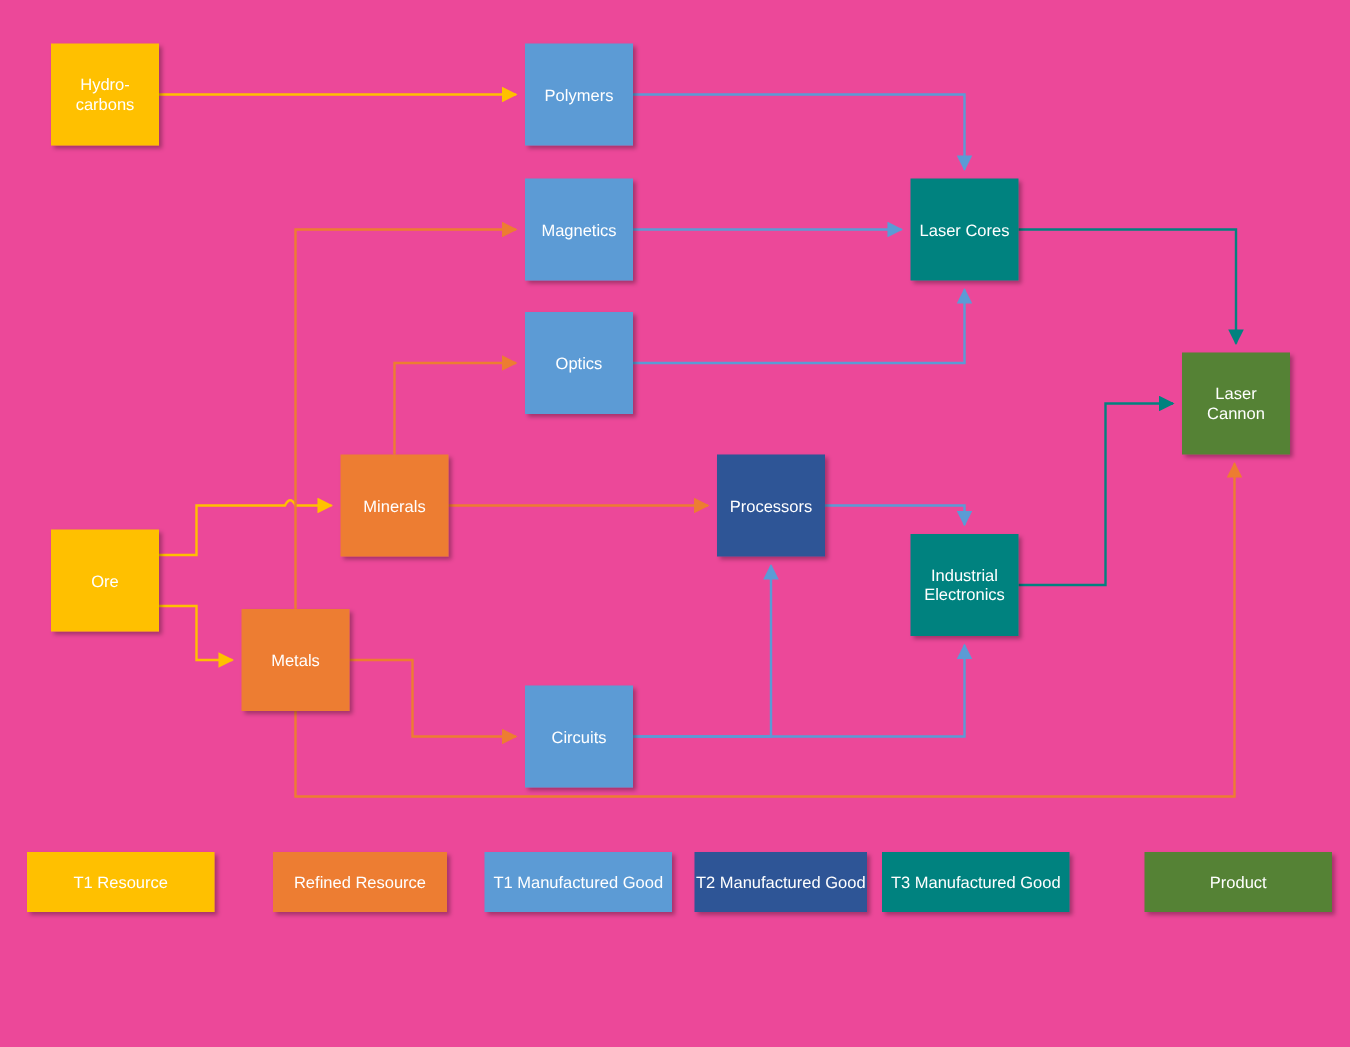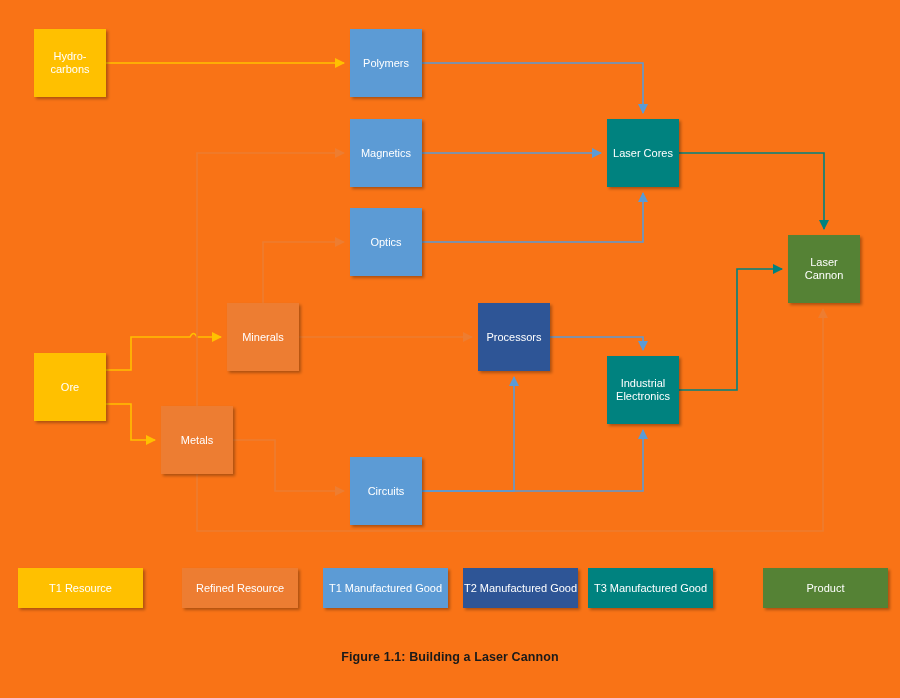--- a/index.html
+++ b/index.html
@@ -1,17 +1,17 @@
 <!DOCTYPE html>
 <html><head>
 <meta charset="utf-8">
 <style>
   html,body{margin:0;padding:0;background:#ffffff;}
   body{font-family:"Liberation Sans","DejaVu Sans",sans-serif;}
-  #page{position:relative;width:900px;height:698px;background:#f97316;overflow:hidden;}
+  #page{position:relative;width:900px;height:698px;background:#ec4899;overflow:hidden;}
   svg#flow{position:absolute;left:0;top:0;width:900px;height:698px;}
   .node-label{font-family:"Liberation Sans","DejaVu Sans",sans-serif;font-size:11px;fill:#ffffff;}
   .legend-label{font-family:"Liberation Sans","DejaVu Sans",sans-serif;font-size:11px;fill:#ffffff;}
   .caption{position:absolute;left:0;top:650px;width:900px;text-align:center;
            font-family:"Liberation Sans","DejaVu Sans",sans-serif;
            font-size:12.5px;font-weight:bold;color:#1a1a1a;letter-spacing:.1px;}
   .shadow{filter:url(#boxshadow);}
 </style>
 </head>
 <body>
@@ -144,14 +144,13 @@
           <rect x="588" y="568" width="125" height="40" fill="#00827F" class="shadow"></rect>
           <text class="legend-label" x="650.5" y="592" text-anchor="middle">T3 Manufactured Good</text>
         </g>
         <g>
           <rect x="763" y="568" width="125" height="40" fill="#548235" class="shadow"></rect>
           <text class="legend-label" x="825.5" y="592" text-anchor="middle">Product</text>
         </g>
       </g>
   </svg>
 
-  <div class="caption">Figure 1.1: Building a Laser Cannon</div>
 </div>
 
 </body></html>

